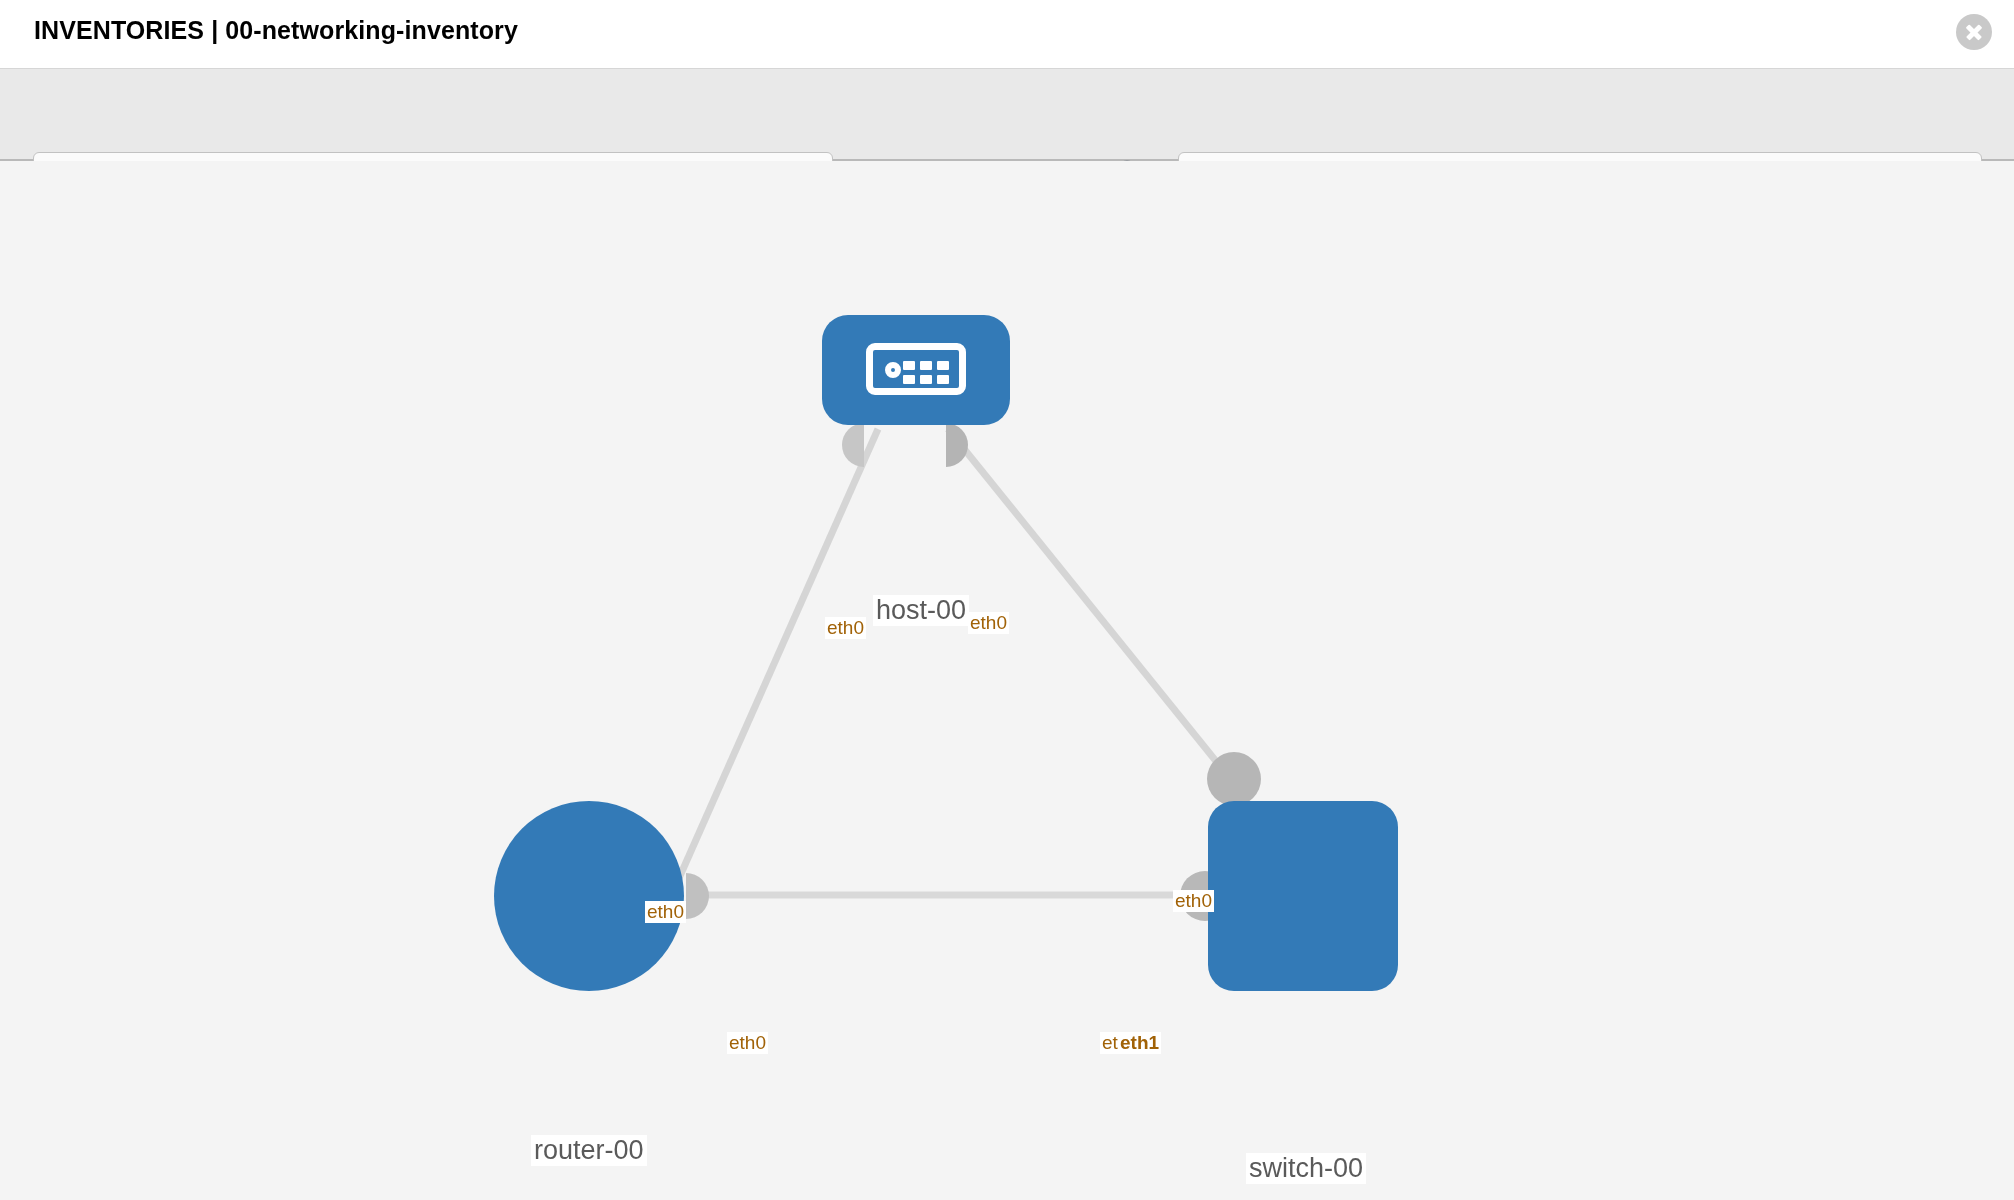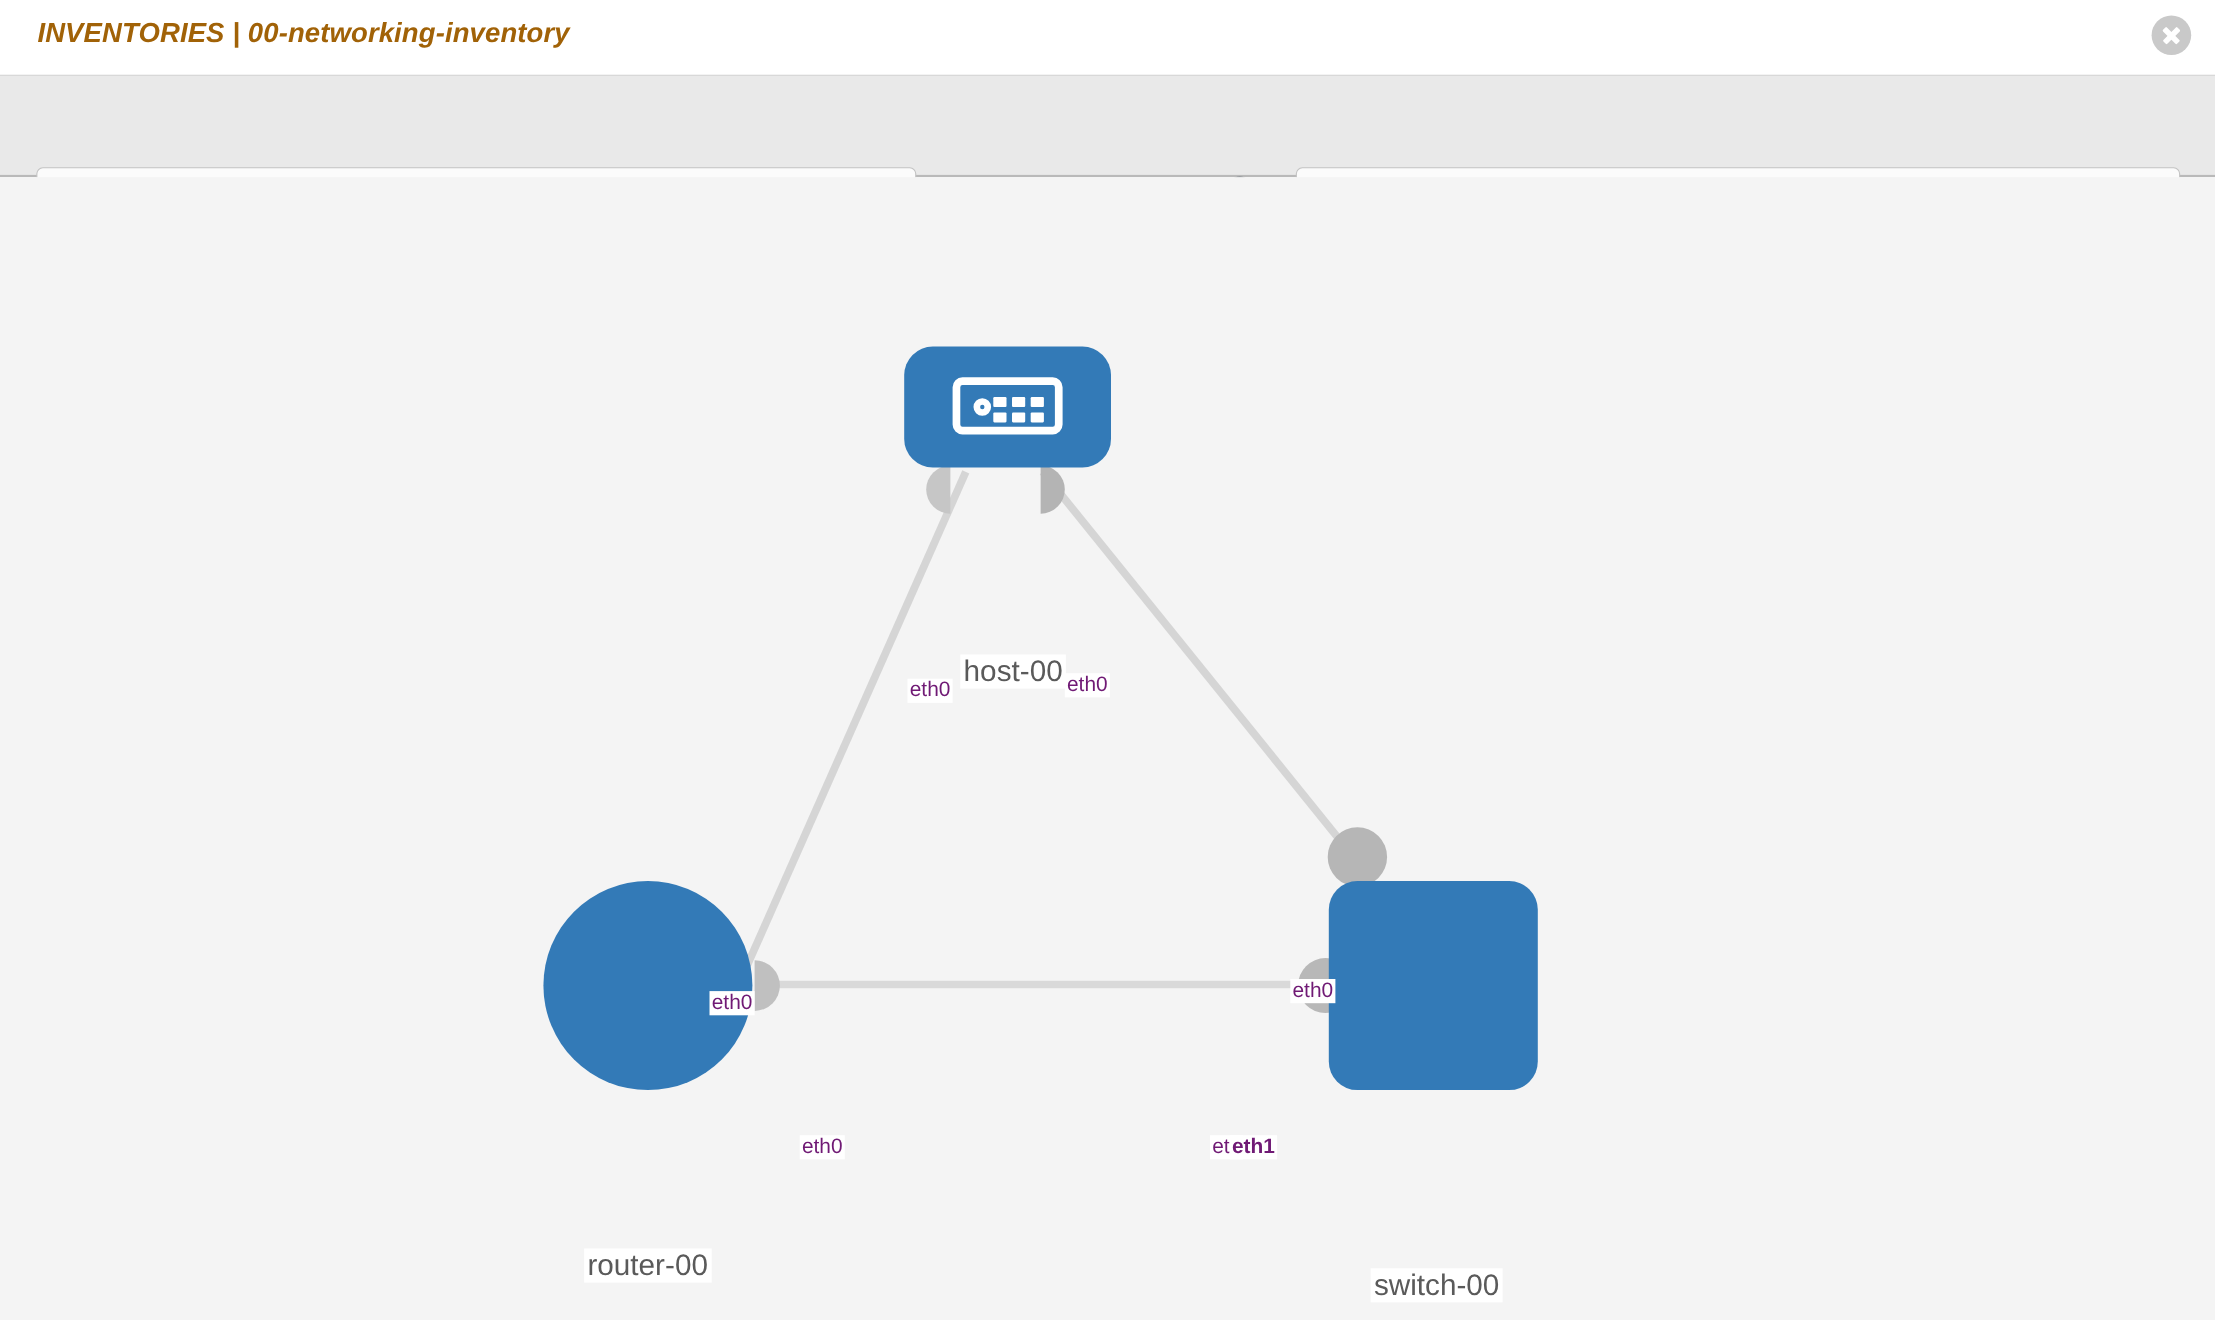--- a/index.html
+++ b/index.html
@@ -11,22 +11,22 @@
   }
   #app { position: relative; width: 2014px; height: 1200px; }
 
   
   .titlebar {
     position: absolute; left: 0; top: 0; width: 2014px; height: 68px;
     background: #ffffff;
   }
   .title-text {
     position: absolute; left: 34px; top: 16px;
-    font-size: 25px; font-weight: bold; color: #a16207;
-    letter-spacing: 0.1px; white-space: nowrap; font-style: italic;
+    font-size: 25px; font-weight: bold; color: #000000;
+    letter-spacing: 0.1px; white-space: nowrap;
   }
   .close-btn {
     position: absolute; right: 22px; top: 14px;
     width: 36px; height: 36px; border-radius: 50%;
     background: #c9c9c9; cursor: pointer;
   }
   .close-btn::before, .close-btn::after {
     content: ""; position: absolute; left: 9px; top: 16px;
     width: 18px; height: 4.5px; background: #ffffff; border-radius: 1px;
   }
@@ -112,21 +112,21 @@
   .node-label {
     position: absolute; font-size: 27px; color: #5a5a5a;
     background: #ffffff; padding: 0 3px; white-space: nowrap;
   }
   #label-host   { left: 873px; top: 434px; }
   #label-router { left: 531px; top: 974px; text-align: right; }
   #label-switch { left: 1246px; top: 992px; }
 
   
   .edge-label {
-    position: absolute; font-size: 19px; color: #701a75;
+    position: absolute; font-size: 19px; color: #a16207;
     background: #ffffff; padding: 0 2px; white-space: nowrap;
   }
   #eth-host-left   { left: 825px; top: 456px; }
   #eth-host-right  { left: 968px; top: 451px; }
   #eth-router-up   { left: 645px; top: 740px; }
   #eth-switch-up   { left: 1173px; top: 729px; }
   #eth-router-rt   { left: 727px; top: 871px; }
   #eth-switch-lf-a { left: 1100px; top: 871px; }
   #eth-switch-lf-b { left: 1118px; top: 871px; font-weight: bold; }
 </style>

